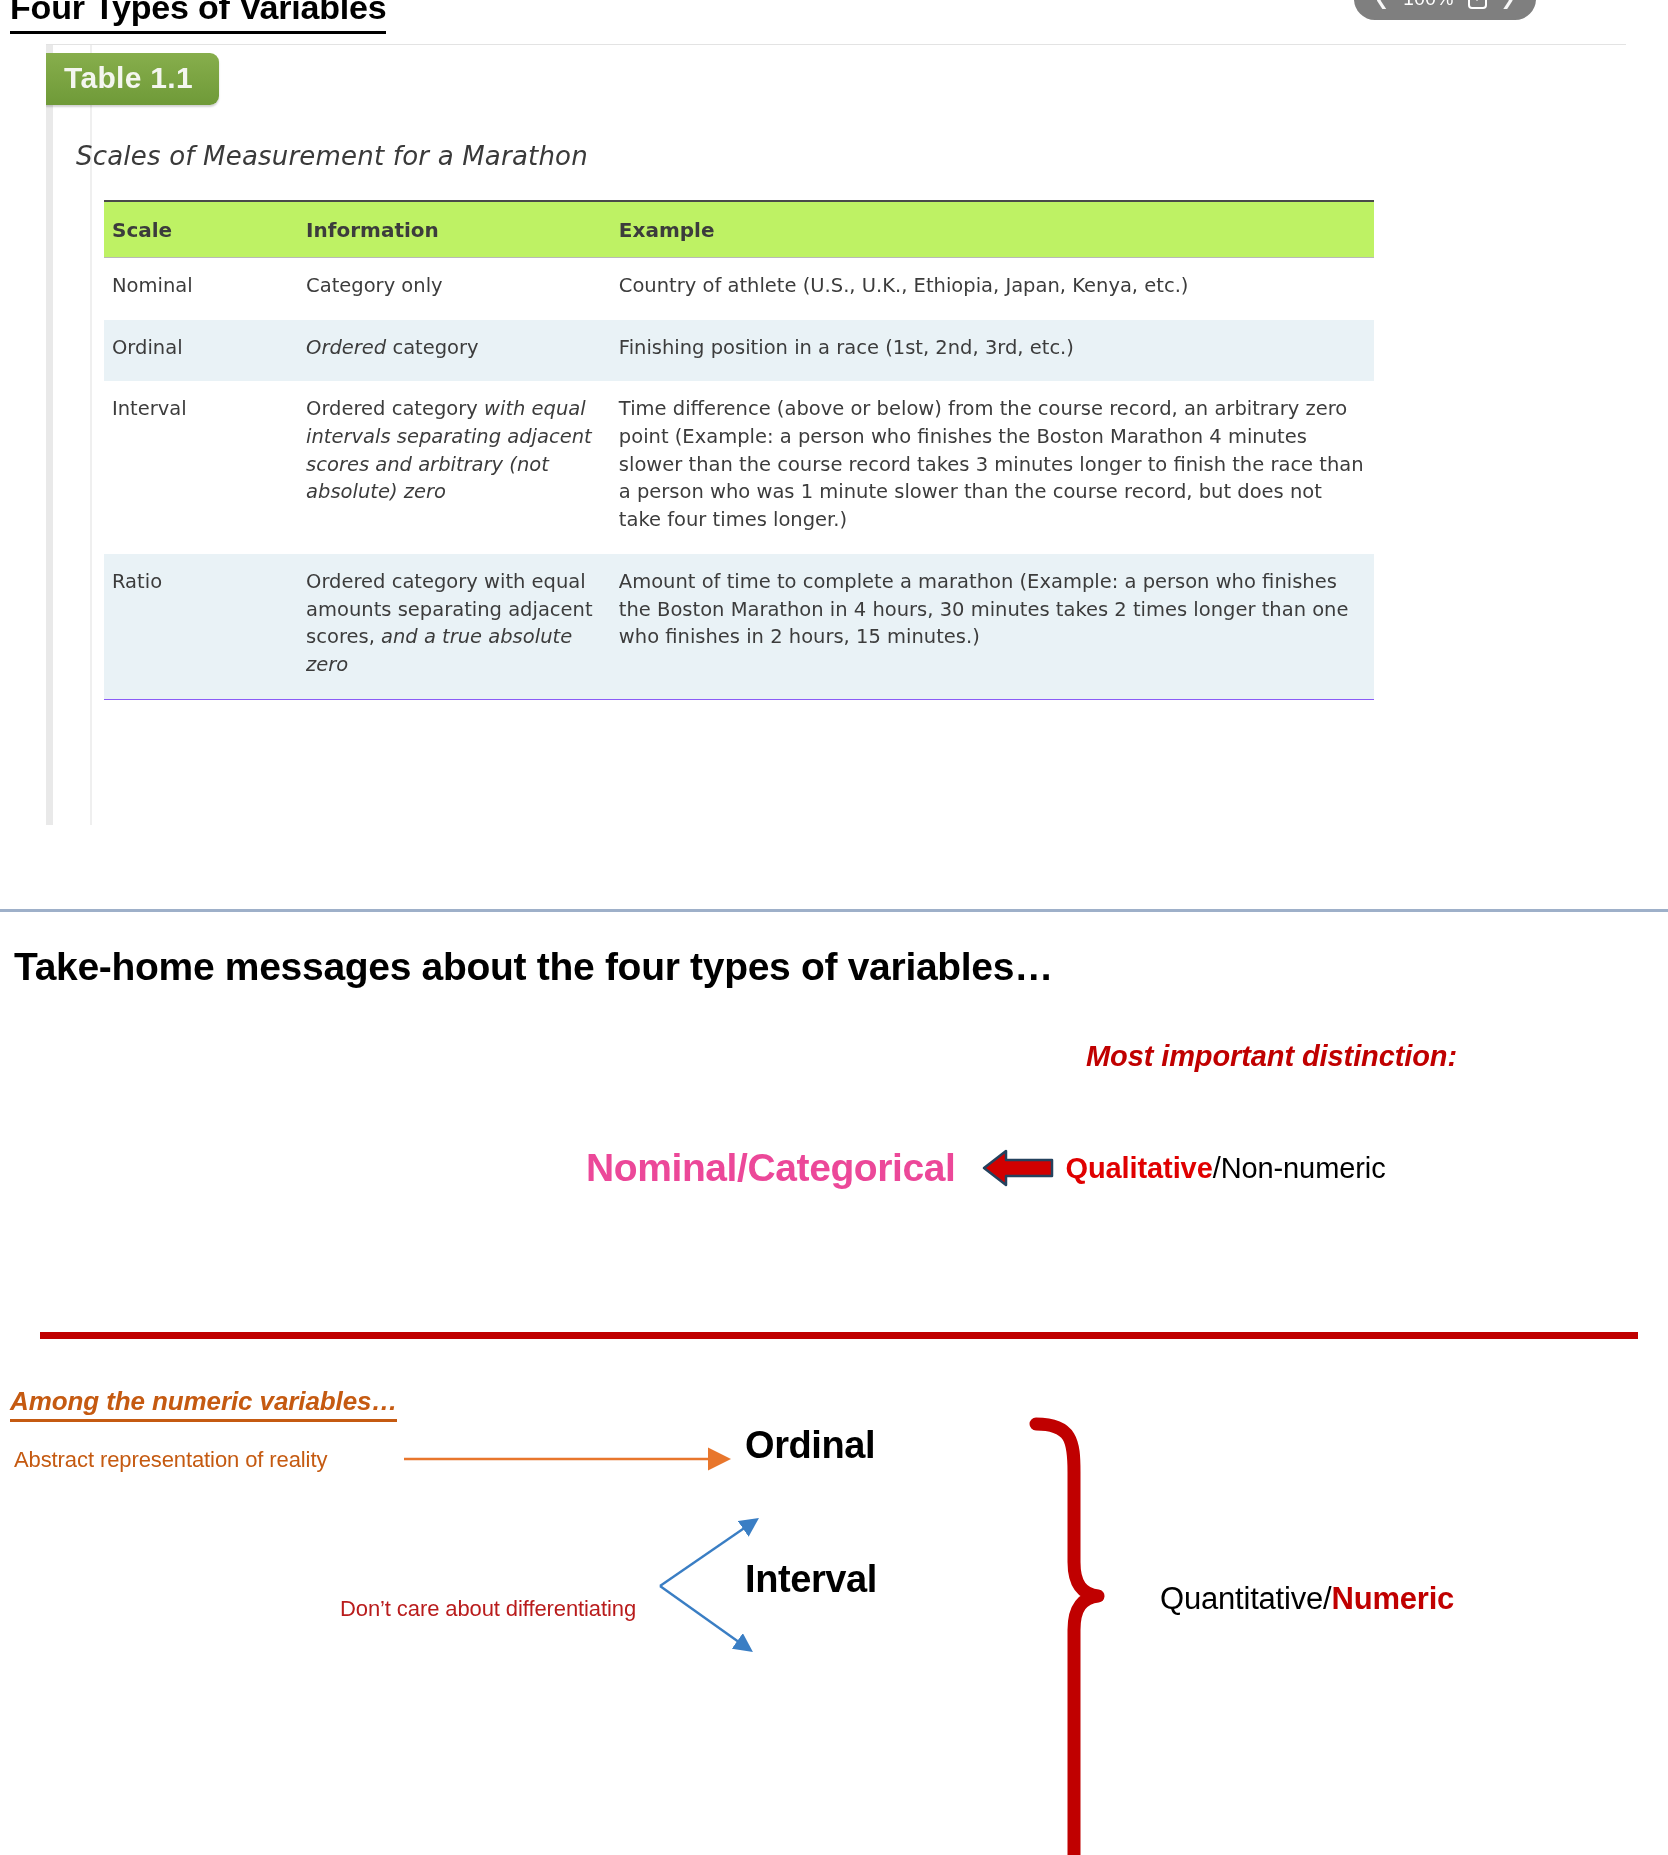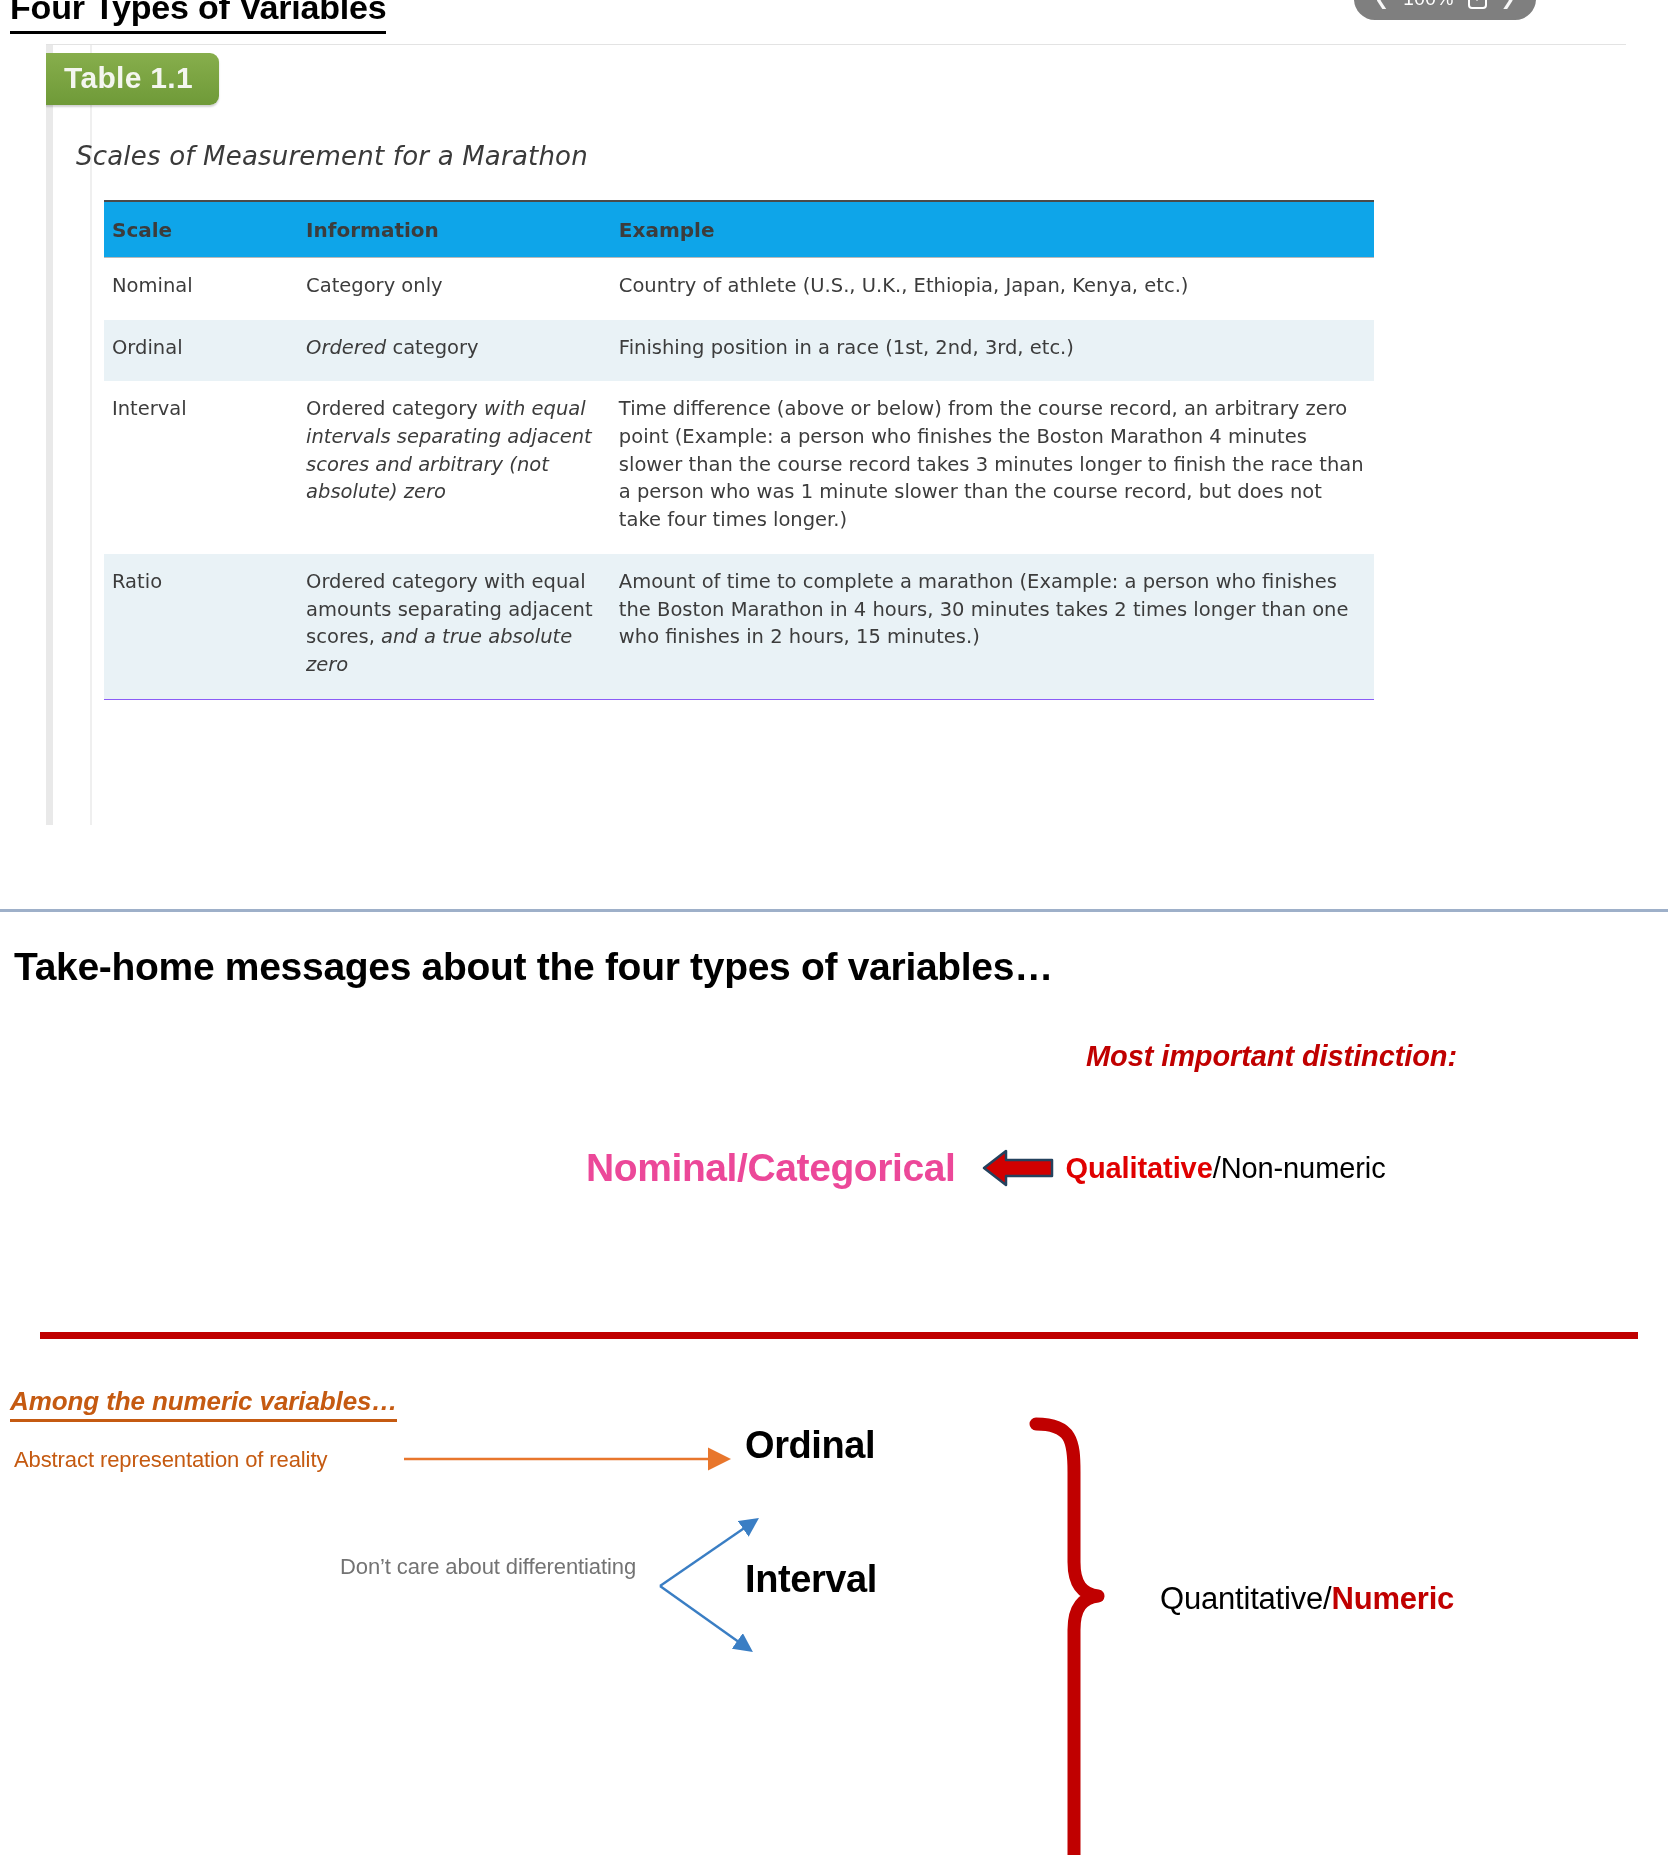--- a/index.html
+++ b/index.html
@@ -123,21 +123,21 @@
     width: 1270px;
     border-collapse: collapse;
     font-family: "DejaVu Sans", sans-serif;
   }
   #scales-table th {
     text-align: left;
     font-size: 20px;
     font-weight: bold;
     color: #3c3c3c;
     padding: 16px 8px 15px 8px;
-    background: #0ea5e9;
+    background: #bef264;
     border-top: 2px solid #4a4a4a;
     border-bottom: 1px solid #b9b9b9;
   }
   #scales-table td {
     vertical-align: top;
     font-size: 19.5px;
     color: #3c3c3c;
     padding: 14px 10px 20px 8px;
     line-height: 1.42;
   }
@@ -245,23 +245,23 @@
     font-size: 22px;
     color: #c55a11;
     letter-spacing: -0.1px;
     white-space: nowrap;
   }
   #label-abstract { left: 14px; top: 535px; }
 
   #label-dontcare {
     position: absolute;
     left: 340px;
-    top: 642px;
+    top: 684px;
     font-size: 22px;
-    color: #737373;
+    color: #b91c1c;
     letter-spacing: -0.1px;
     white-space: nowrap;
   }
 
   .big-term {
     position: absolute;
     font-size: 38px;
     font-weight: bold;
     color: #000000;
     letter-spacing: -0.4px;

